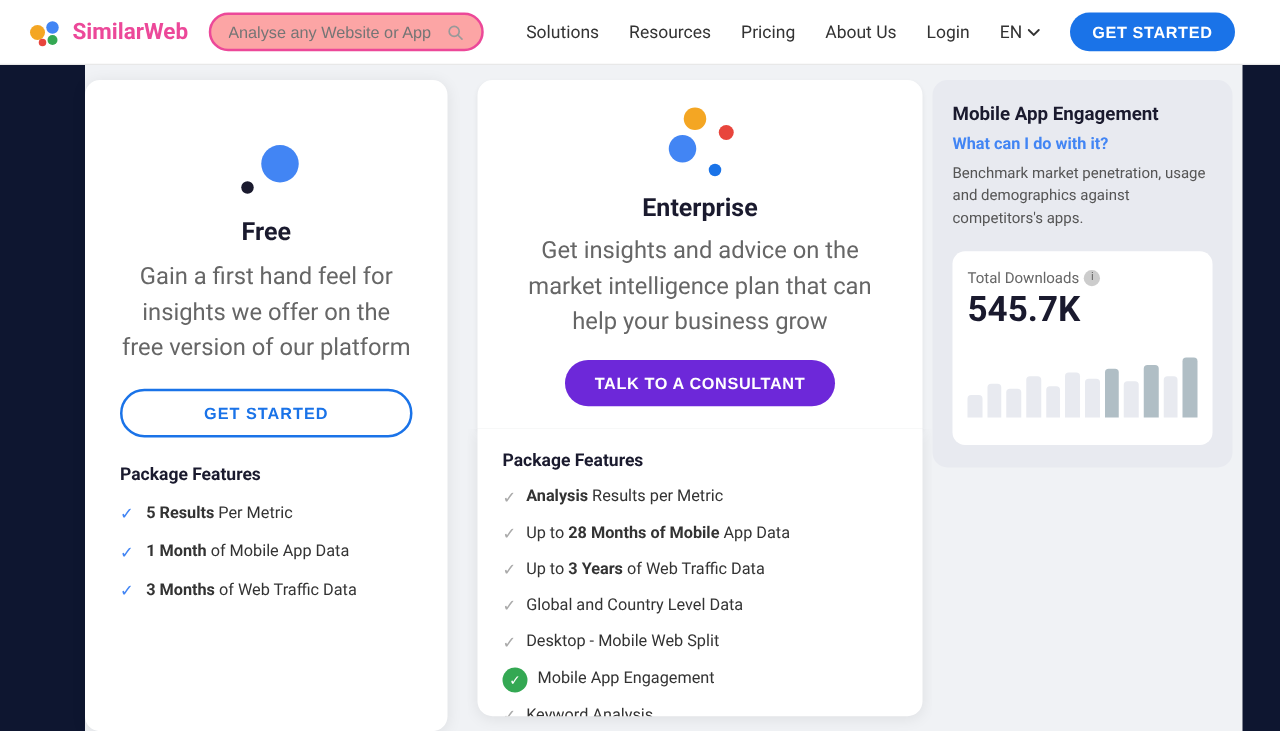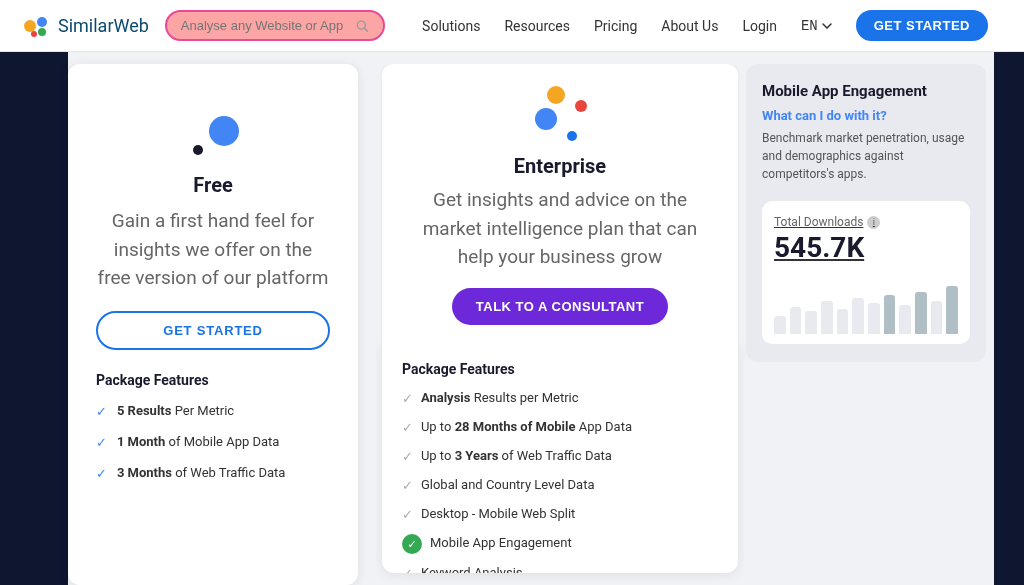--- a/index.html
+++ b/index.html
@@ -29,22 +29,22 @@
       align-items: center;
       gap: 6px;
       margin-right: 16px;
     }
     .logo-icon {
       width: 32px;
       height: 32px;
     }
     .logo-text {
       font-size: 18px;
-      font-weight: 400;
-      color: #0c4a6e;
+      font-weight: 700;
+      color: #ec4899;
     }
     .search-bar {
       display: flex;
       align-items: center;
       border: 2px solid #ec4899;
       border-radius: 20px;
       padding: 6px 14px;
       gap: 8px;
       width: 220px;
       background: #fca5a5;
@@ -70,21 +70,20 @@
       cursor: pointer;
       white-space: nowrap;
     }
     .lang-btn {
       display: flex;
       align-items: center;
       gap: 4px;
       font-size: 14px;
       color: #333;
       cursor: pointer;
-      font-family: Liberation Mono, monospace;
     }
     .get-started-btn {
       background: #1a73e8;
       color: #fff;
       border: none;
       border-radius: 20px;
       padding: 8px 18px;
       font-size: 13px;
       font-weight: 700;
       cursor: pointer;
@@ -288,22 +287,21 @@
     }
     .engagement-desc {
       font-size: 12px;
       color: #555;
       line-height: 1.5;
       margin-bottom: 18px;
     }
     .downloads-box {
       background: #fff;
       border-radius: 10px;
-      padding: 14px 12px 10px;
-      text-decoration: underline;
+      padding: 14px 12px 22px;
     }
     .downloads-label {
       font-size: 12px;
       color: #666;
       margin-bottom: 2px;
       display: flex;
       align-items: center;
       gap: 4px;
     }
     .info-icon {

